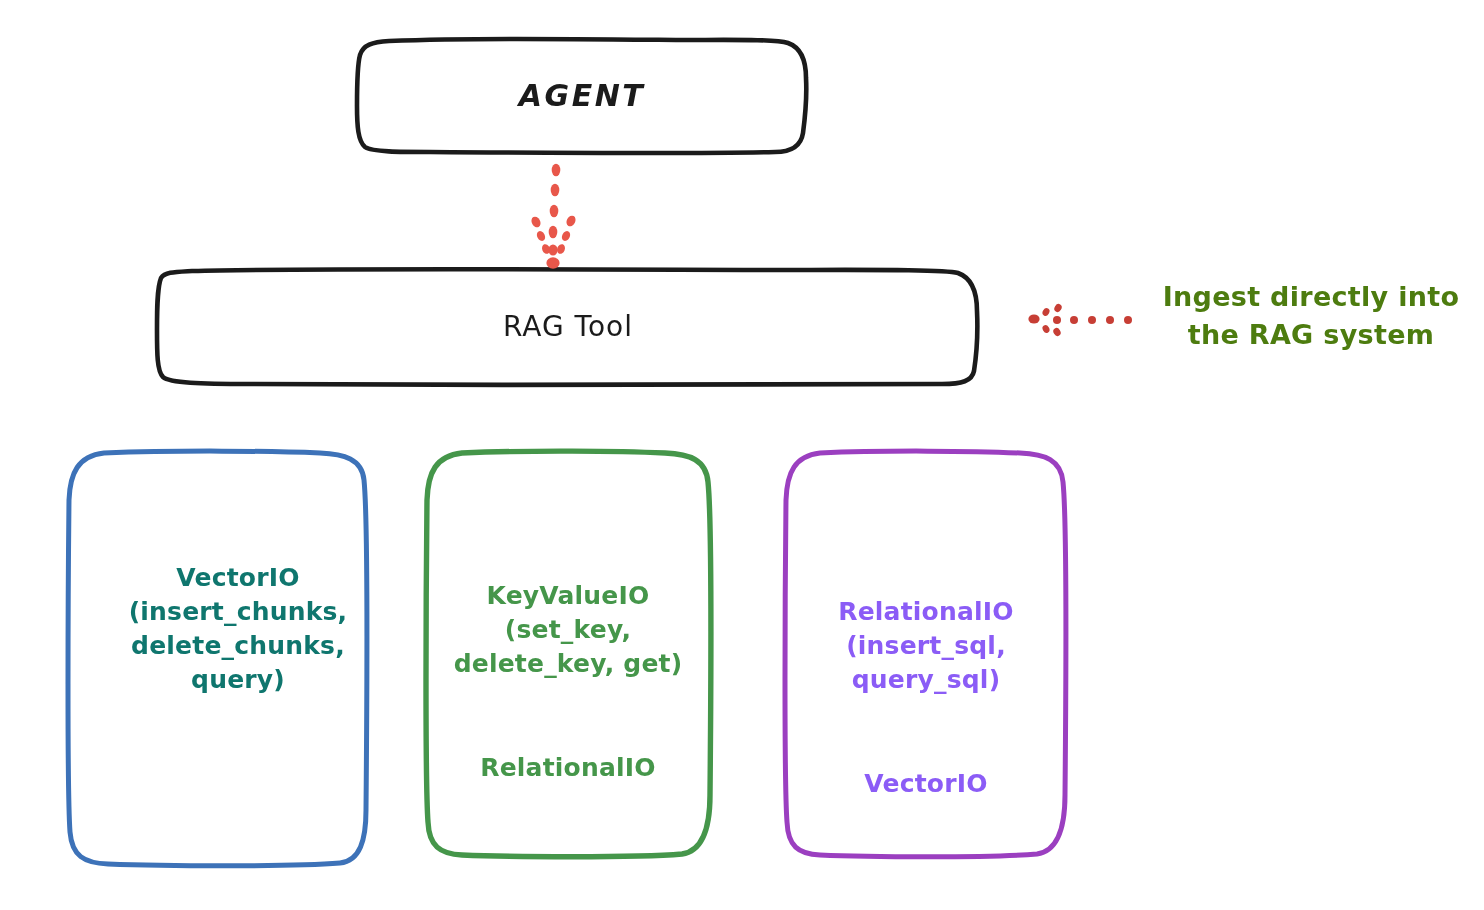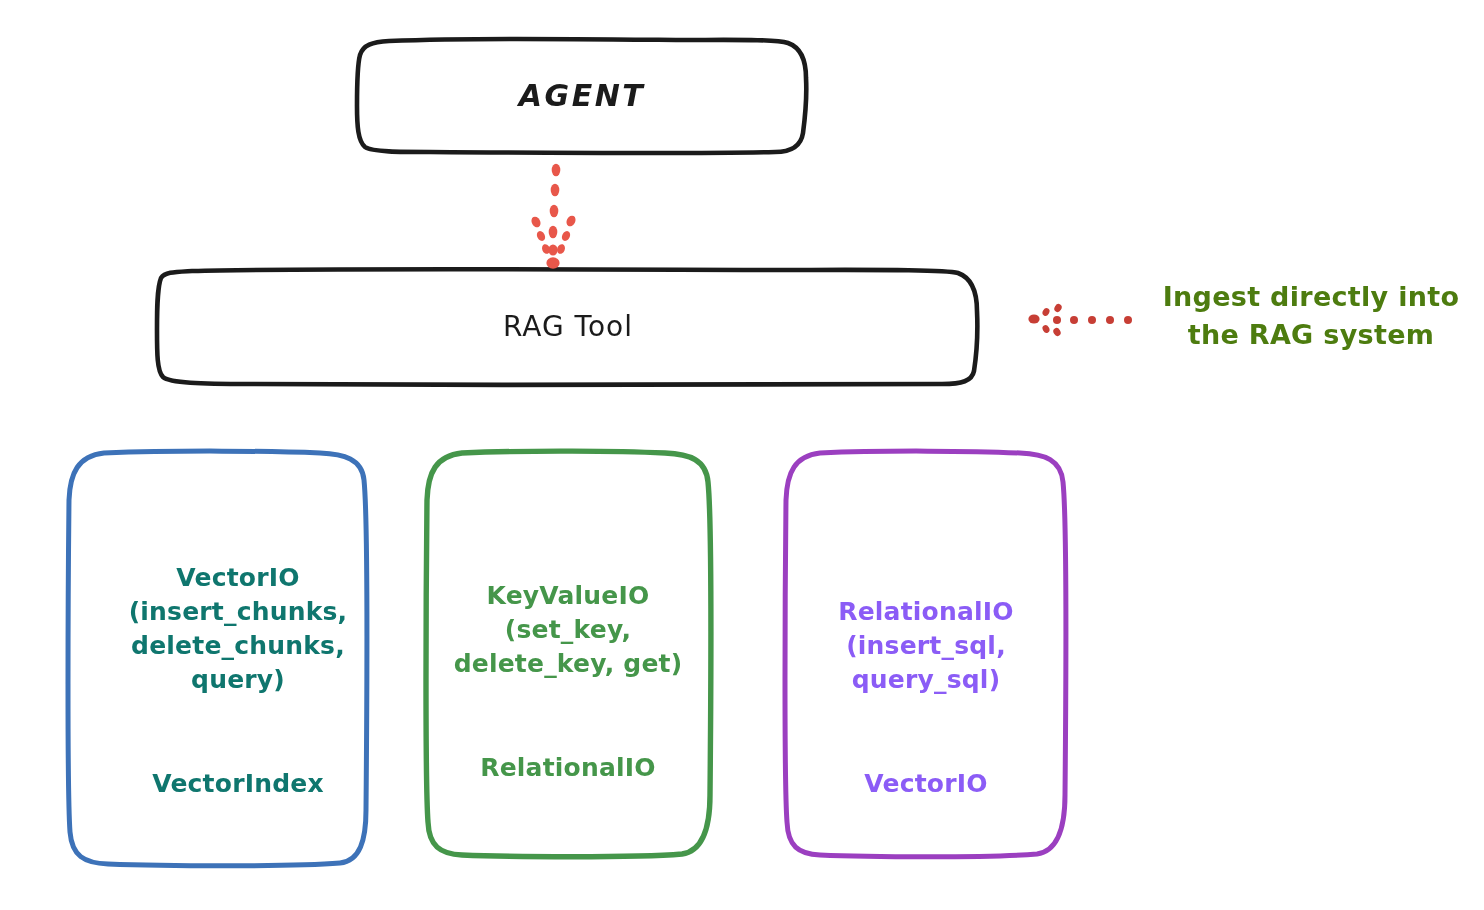--- a/index.html
+++ b/index.html
@@ -208,21 +208,20 @@
 
   <div class="node-label label-ragtool">RAG Tool</div>
 
   <div class="node-label label-agent">AGENT</div>
 
   <div class="store-label label-vector">
     <span class="api-block">VectorIO
 (insert_chunks,
 delete_chunks,
 query)</span>
-    <span class="index-block">VectorIndex</span>
   </div>
 
   <div class="store-label label-keyvalue">
     <span class="api-block">KeyValueIO
 (set_key,
 delete_key, get)</span>
     <span class="index-block">RelationalIO</span>
   </div>
 
   <div class="store-label label-relational">

